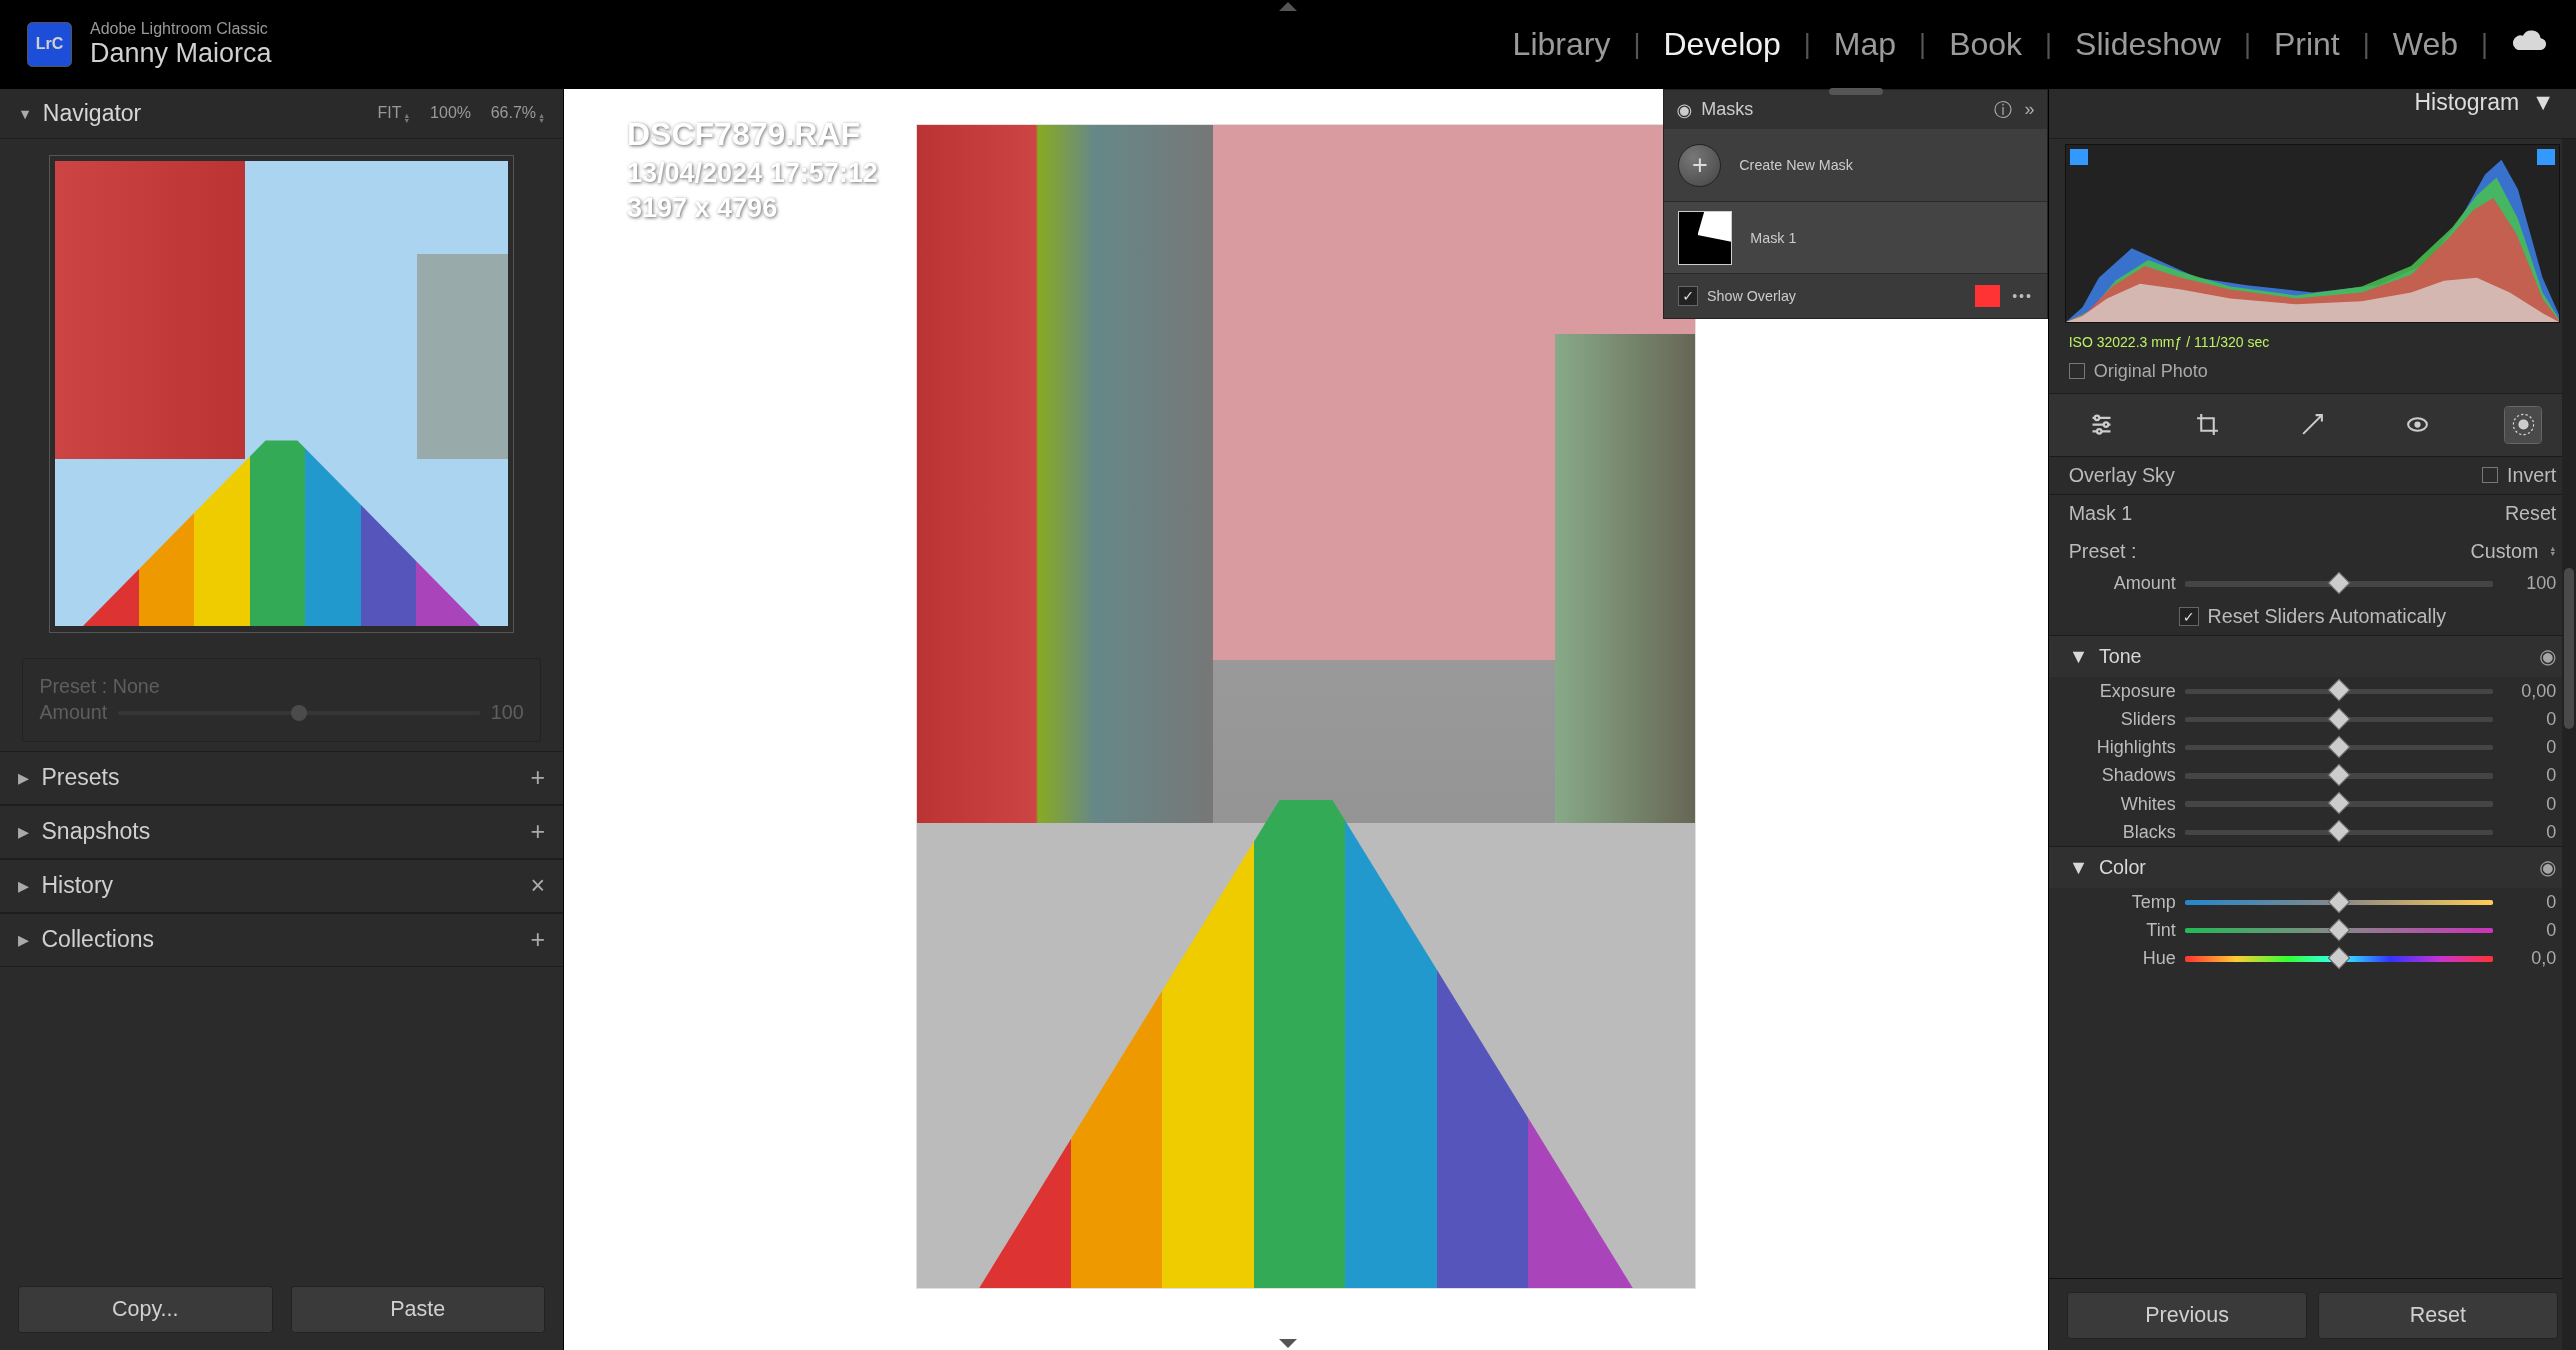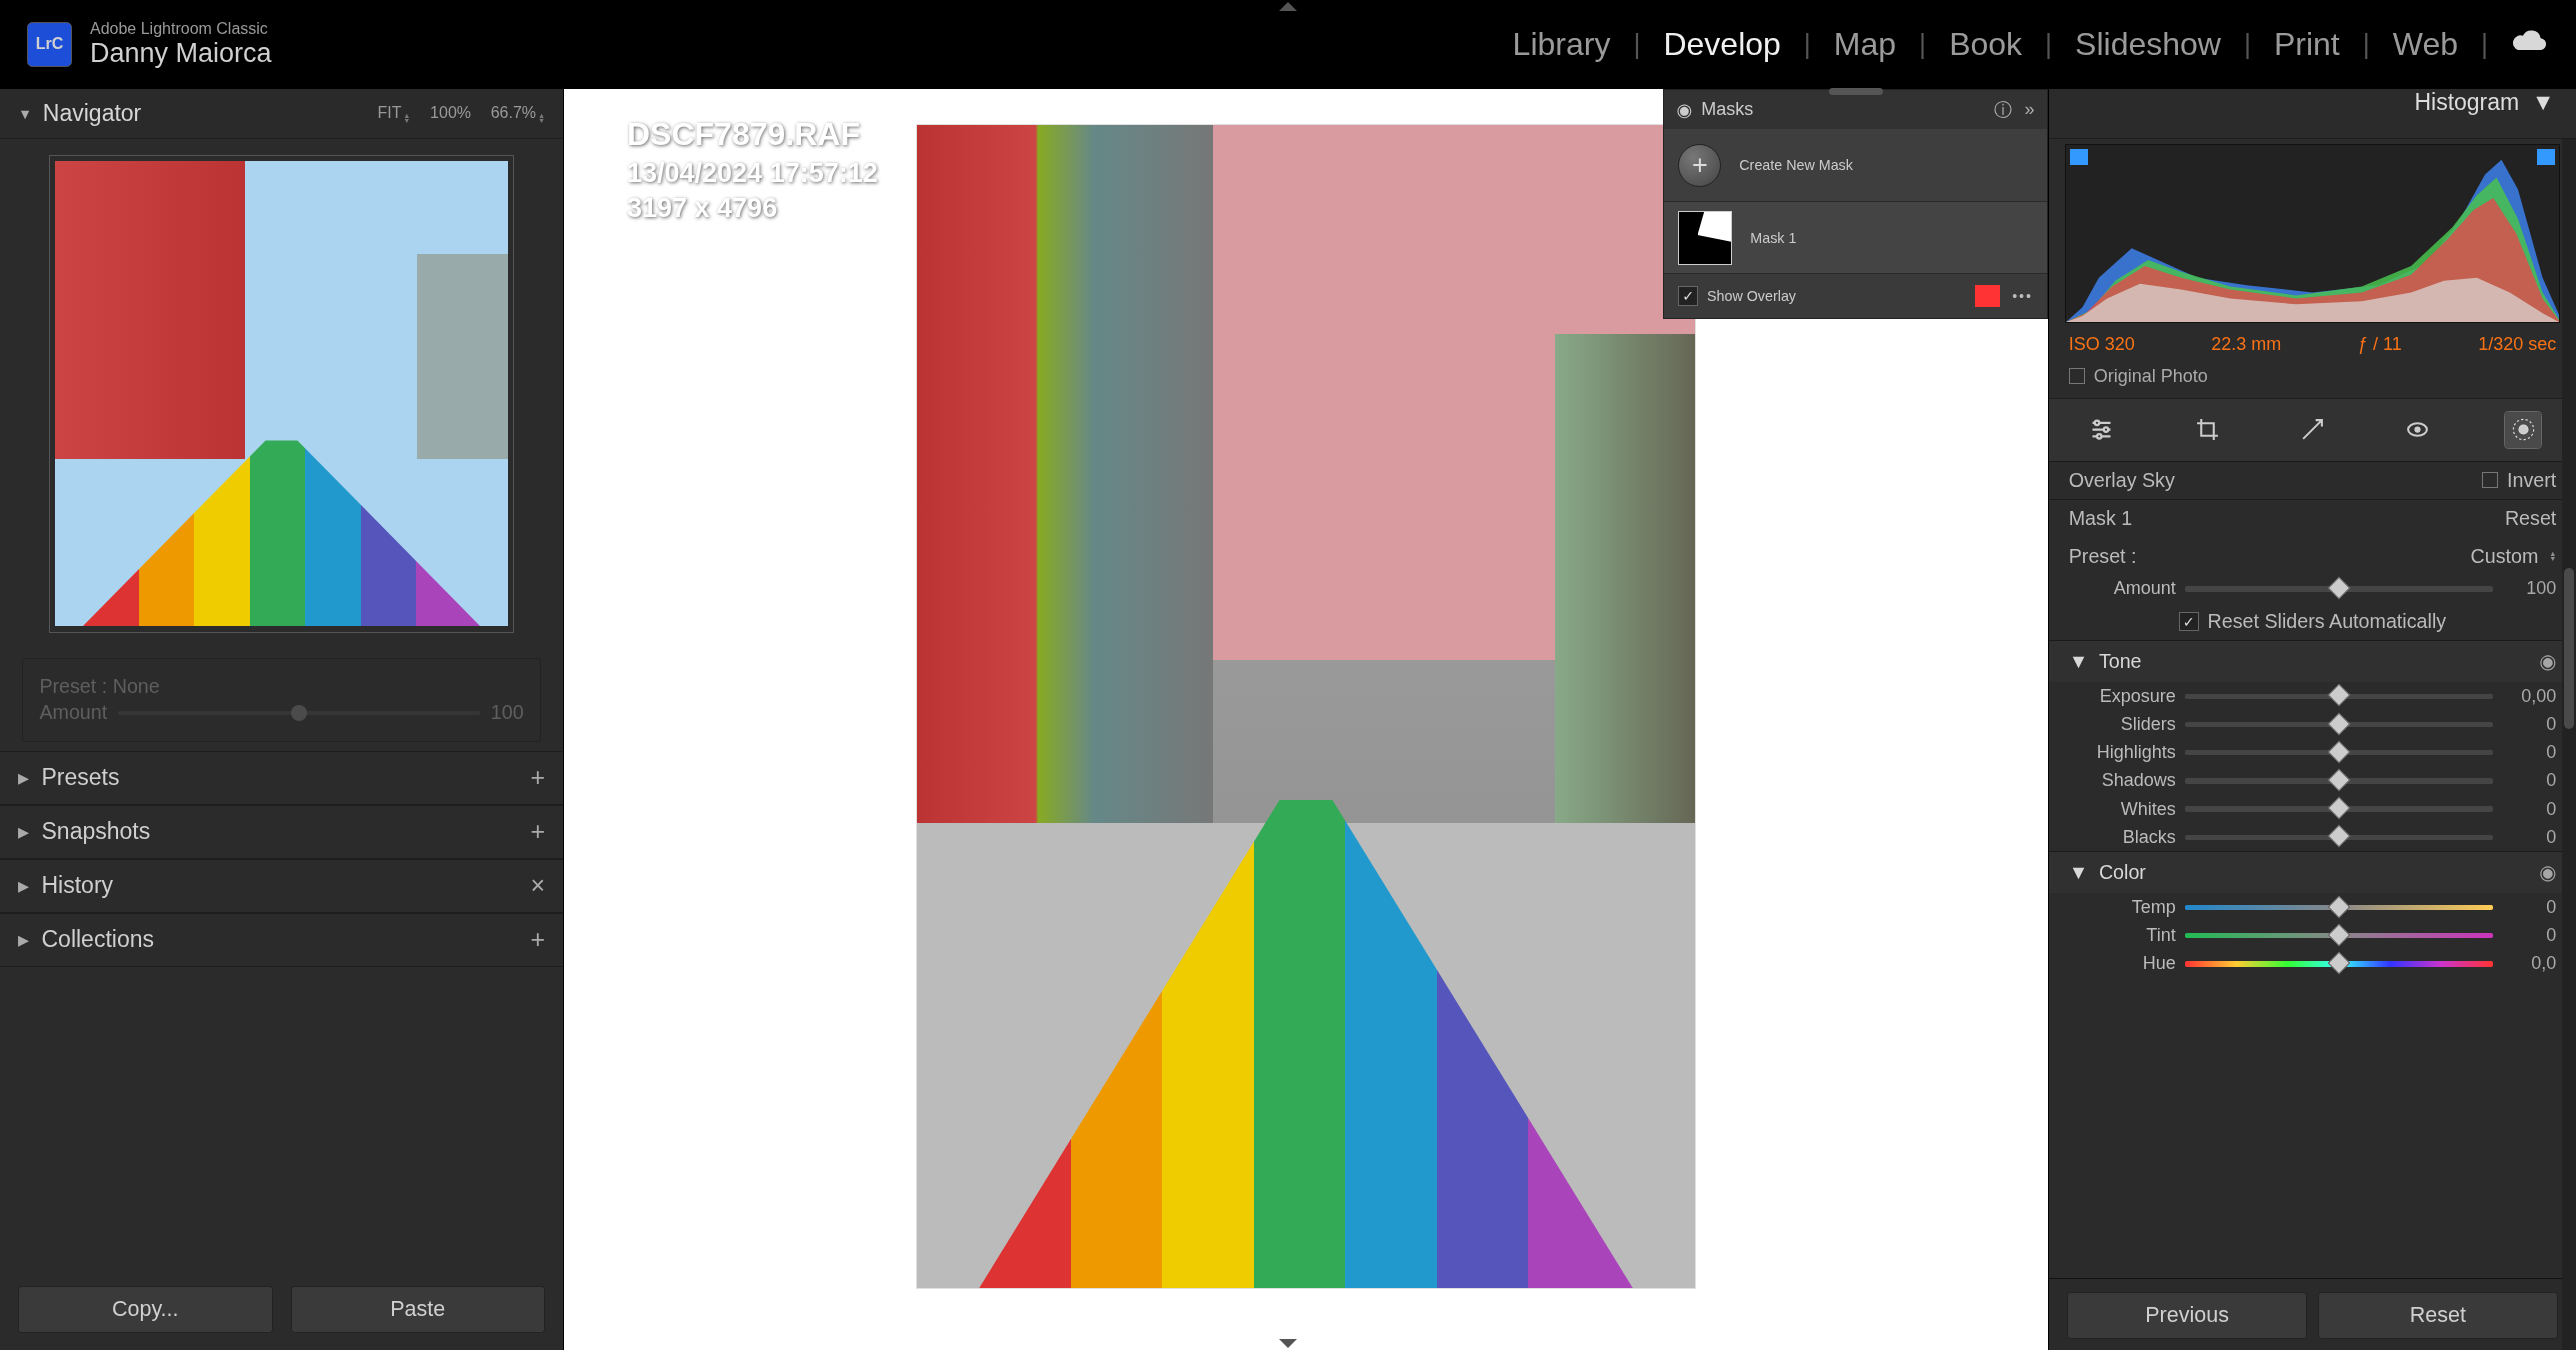--- a/index.html
+++ b/index.html
@@ -75,21 +75,21 @@
 .mask-foot .dots { color:#bbb; letter-spacing:1.8px; }
 .grab { width:54px;height:7.2px;background:#555;border-radius:3.6px;position:absolute;left:50%;top:-1.8px;transform:translateX(-50%);}
 
 
 .hgm-head { height:50px; display:flex; align-items:flex-start; justify-content:flex-end; padding:0 21.5px; font-size:23px; color:#ddd; border-bottom:0.9px solid #1d1d1d;}
 .hgm-head .tri { margin-left:12.5px;}
 .histo { height:179px; margin:5.4px 16px; position:relative; background:#222; border:0.9px solid #111; }
 .histo .clip { position:absolute; top:3.6px; width:18px; height:16px; background:#39f; }
 .histo .clip.l { left:3.6px; } .histo .clip.r { right:3.6px; }
 .histo svg { position:absolute; inset:0; width:100%; height:100%; }
-.metarow { display:flex; justify-content:space-between; padding:5.4px 19.7px; font-size:18px; color:#f97316;}
+.metarow { display:flex; padding:5.4px 19.7px; font-size:14px; color:#bef264;}
 .origrow { display:flex; align-items:center; padding:5.4px 19.7px 10.7px; font-size:18px; color:#aaa; border-bottom:0.9px solid #1d1d1d;}
 .origrow .box { width:16px; height:16px; border:0.9px solid #777; margin-right:9px;}
 
 .tooltabs { display:flex; justify-content:space-around; align-items:center; height:63px; border-bottom:0.9px solid #1a1a1a; background:#323232; }
 .tooltabs .t { width:36px; height:36px; display:flex; align-items:center; justify-content:center; color:#ccc; cursor:pointer; }
 .tooltabs .t.active { background:#4a4a4a; border-radius:3.6px; outline:0.9px solid #666;}
 
 .row-std { display:flex; align-items:center; padding:7.2px 19.7px; font-size:19.7px; color:#bbb;}
 .row-std .lbl { }
 .row-std .rt { margin-left:auto; display:flex; align-items:center; gap:9px; }

